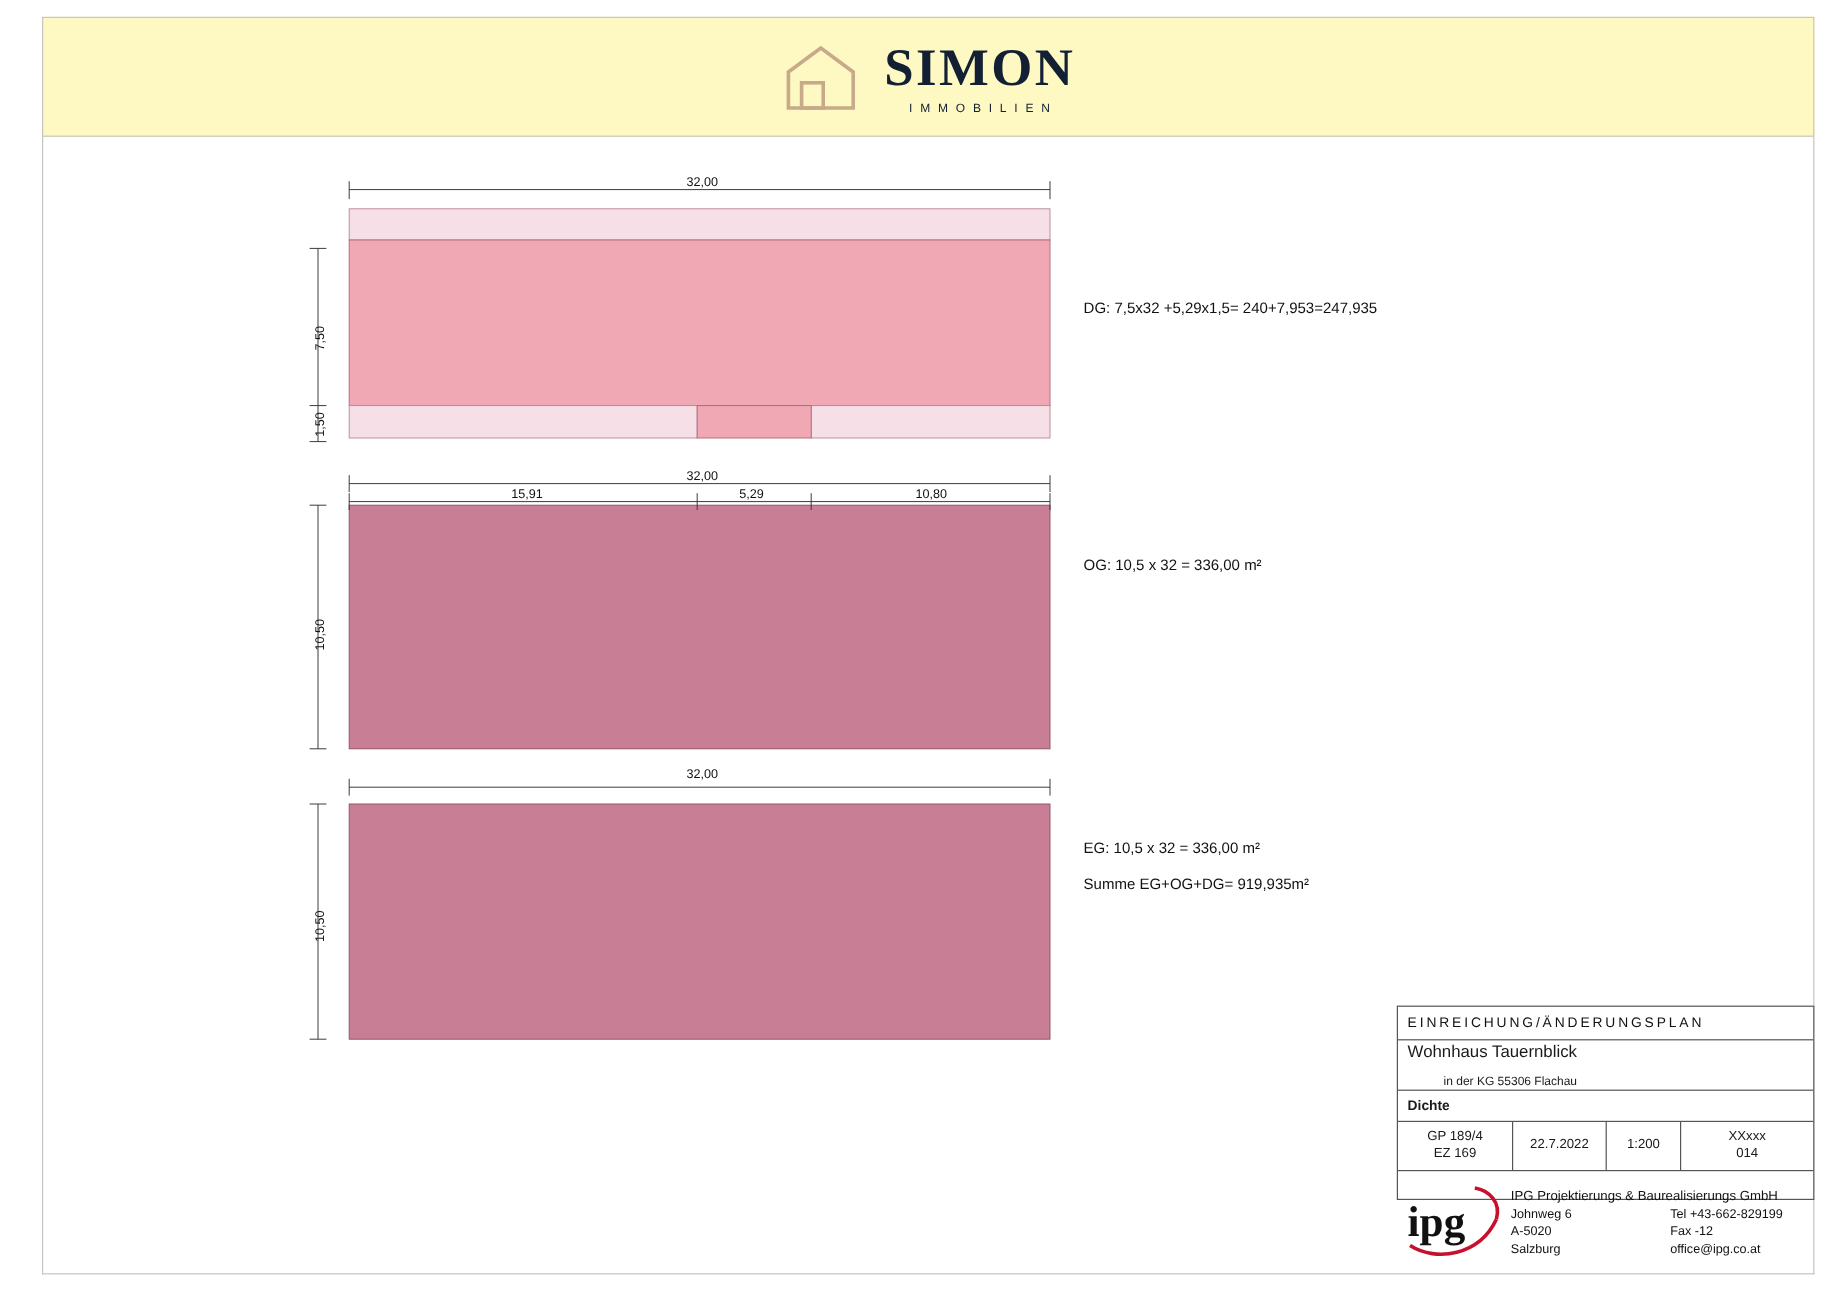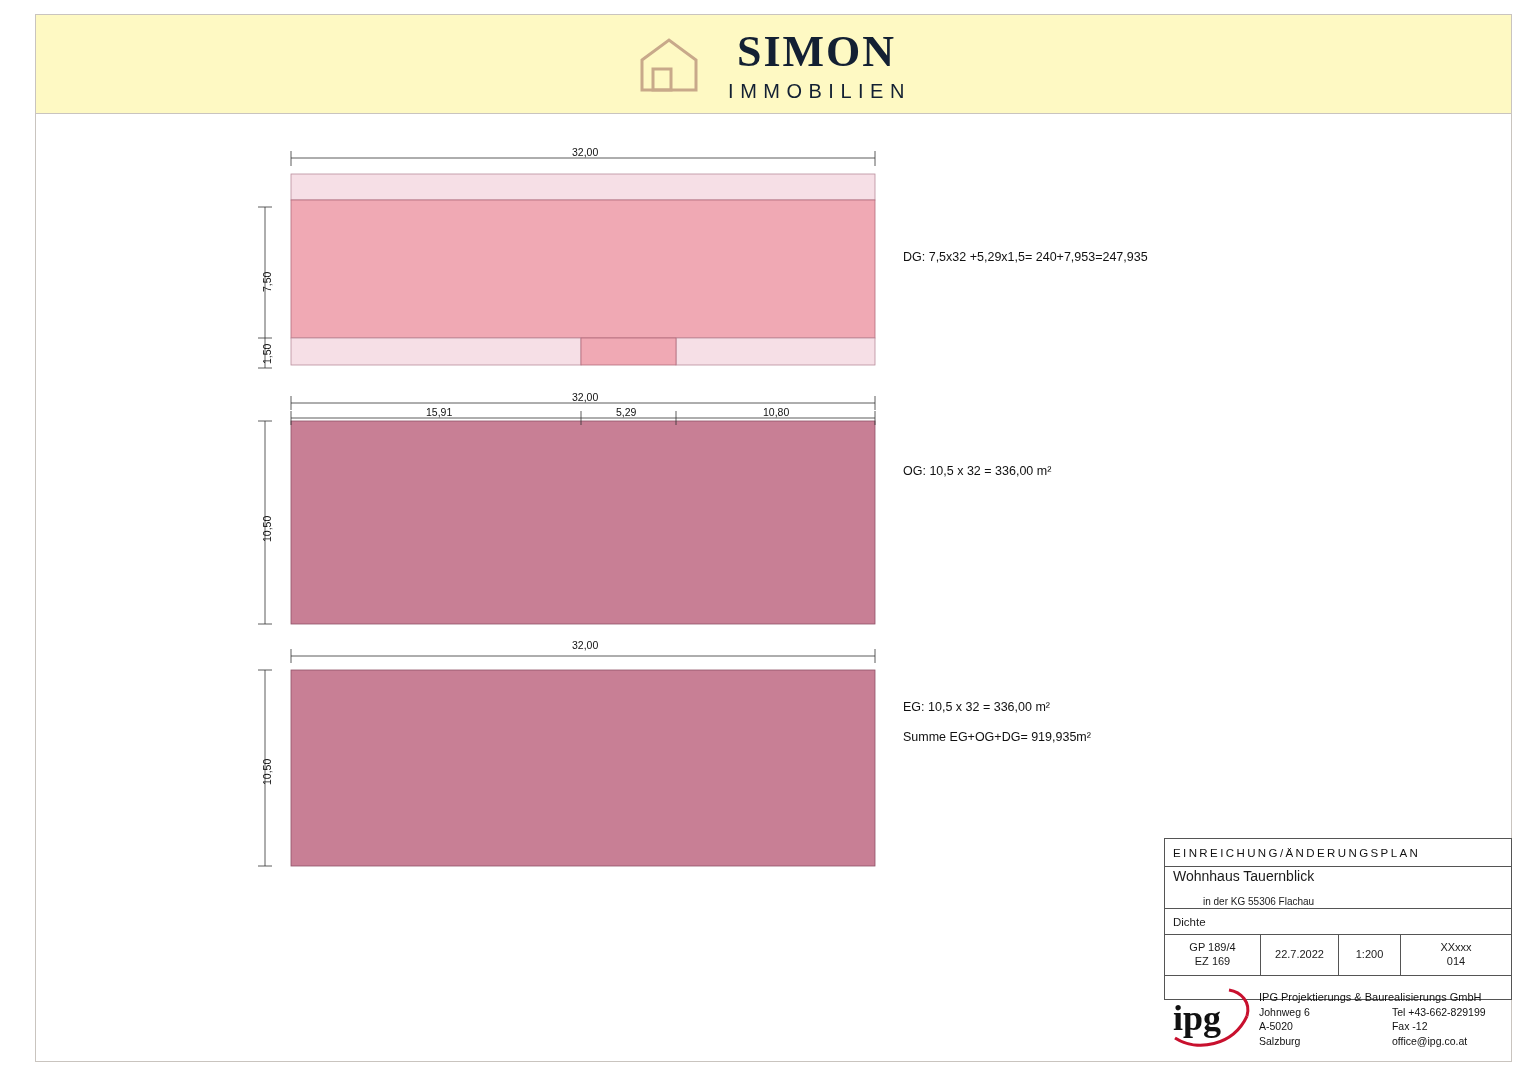--- a/index.html
+++ b/index.html
@@ -55,21 +55,21 @@
   }
   .brand-name {
     font-family: "Liberation Serif", serif;
     font-size: 44px;
     letter-spacing: 2px;
     color: #132033;
     font-weight: 700;
   }
   .brand-sub {
     font-family: "Liberation Sans", sans-serif;
-    font-size: 20px;
+    font-size: 10px;
     letter-spacing: 6.5px;
     color: #132033;
     margin-top: 7px;
     padding-left: 6px;
   }
   
   .sheet-frame {
     position: absolute;
     left: 35px;
     top: 114px;
@@ -134,20 +134,21 @@
     height: 42px;
     flex-direction: column;
     align-items: flex-start;
     justify-content: center;
   }
   .tb-project .p1 { font-size: 14px; color: #1a1a1a; }
   .tb-project .p2 { font-size: 10px; color: #1a1a1a; margin-top: 12px; padding-left: 30px; }
   .tb-sub {
     height: 26px;
     font-size: 11.5px;
+    font-weight: bold;
   }
   .tb-data {
     height: 40px;
     display: flex;
     padding: 0;
     border-bottom: 1px solid #555;
   }
   .tb-cell {
     border-right: 1px solid #555;
     display: flex;

